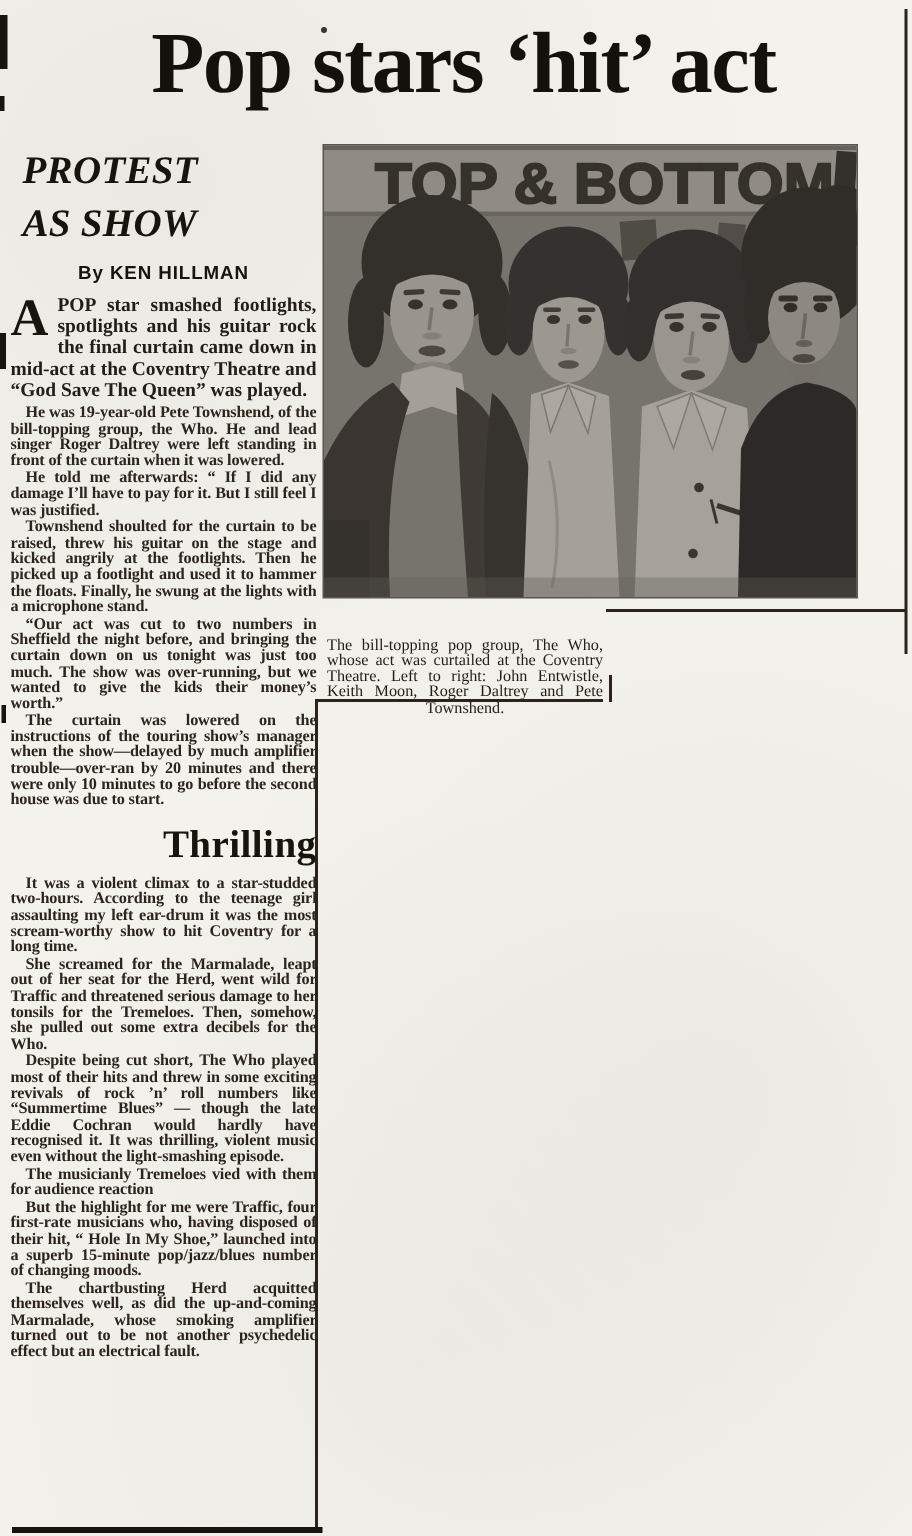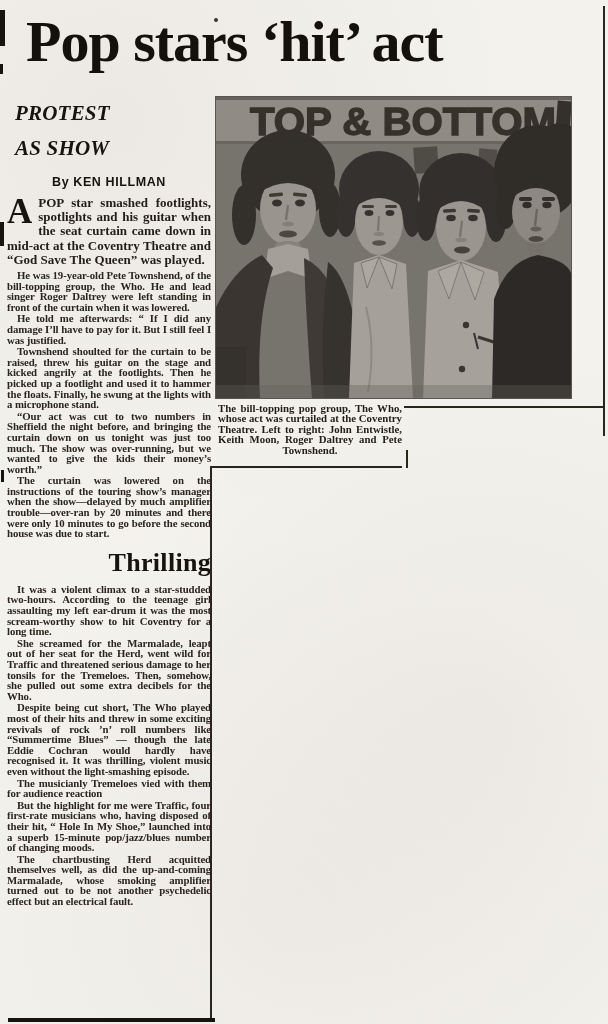--- a/index.html
+++ b/index.html
@@ -17,50 +17,50 @@
       radial-gradient(circle at 18% 12%, rgba(120,110,95,.07), transparent 40%),
       radial-gradient(circle at 80% 70%, rgba(120,110,95,.06), transparent 45%),
       radial-gradient(circle at 45% 90%, rgba(120,110,95,.05), transparent 40%);
   }
   .edge-mark{position:absolute;background:#17130e;}
   .speck{position:absolute;background:#3a342c;border-radius:50%;}
 
   .headline{
     position:absolute;left:26px;top:10px;width:566px;margin:0;
     font-size:58px;font-weight:bold;letter-spacing:-1px;line-height:64px;
-    color:#14100b;white-space:nowrap;
+    color:#14100b;white-space:nowrap;text-align:center;
   }
 
   .left-col{
     position:absolute;left:7px;top:94px;width:204px;height:922px;overflow:hidden;
   }
   .subhead{margin:2px 0 0 8px;font-style:italic;font-weight:bold;
-    font-size:21px;line-height:35px;color:#17130d;letter-spacing:.2px;}
+    font-size:26px;line-height:35px;color:#17130d;letter-spacing:.2px;}
   .subhead span{display:block;}
   .byline{margin:9px 0 7px 0;text-align:center;
     font-family:Liberation Sans, sans-serif;font-weight:bold;
     font-size:12.5px;letter-spacing:.6px;color:#17130d;}
   .lead{margin:2px 0 3px 0;font-size:13px;line-height:14.2px;font-weight:bold;
     text-align:justify;color:#221d16;}
   .dropcap{float:left;font-size:35px;line-height:27px;font-weight:bold;
     padding:2px 6px 0 0;color:#17130d;}
   .body-par{margin:0 0 1px 0;font-size:10.8px;line-height:10.6px;font-weight:bold;
     letter-spacing:-.1px;text-align:justify;text-indent:10px;color:#2b251d;}
   .crosshead{margin:9px 0 6px 0;text-align:right;font-weight:bold;
     font-size:26px;color:#17130d;letter-spacing:.3px;}
 
   .photo{
     position:absolute;left:216px;top:97px;width:355px;height:301px;
     background:#8f8c86;box-shadow:0 0 0 1px #5a554e;
   }
   .photo svg{display:block;width:100%;height:100%;}
 
   .caption{
-    position:absolute;left:218px;top:403px;width:184px;
-    font-size:10.8px;line-height:10.4px;font-weight:bold;
+    position:absolute;left:218px;top:425px;width:184px;
+    font-size:10.8px;line-height:10.4px;font-weight:normal;
     text-align:justify;text-align-last:center;color:#221d16;
   }
 
   .rule{position:absolute;background:#2a241d;}
   .rule-right-of-caption{left:404px;top:406px;width:200px;height:2px;}
   .rule-caption-bottom{left:210px;top:466px;width:192px;height:2px;}
   .rule-caption-right{left:406px;top:450px;width:2px;height:18px;}
   .rule-col-vert{left:210px;top:466px;width:2px;height:553px;}
   .rule-page-right{left:603px;top:6px;width:2px;height:430px;}
   .rule-bottom{left:8px;top:1018px;width:207px;height:4px;background:#17130e;}
@@ -78,21 +78,21 @@
 
   <h1 class="headline">Pop stars ‘hit’ act</h1>
 
   <div class="left-col">
     <h2 class="subhead">
       <span>PROTEST</span>
       <span>AS SHOW</span>
     </h2>
     <div class="byline">By KEN HILLMAN</div>
 
-    <p class="lead"><span class="dropcap">A</span><span>POP star smashed footlights, spotlights and his guitar when the seat curtain came down in mid-act at the Coventry Theatre and “God Save The Queen” was played.</span></p>
+    <p class="lead"><span class="dropcap">A</span><span>POP star smashed footlights, spotlights and his guitar rock the final curtain came down in mid-act at the Coventry Theatre and “God Save The Queen” was played.</span></p>
 
     <p class="body-par">He was 19-year-old Pete Townshend, of the bill-topping group, the Who. He and lead singer Roger Daltrey were left standing in front of the curtain when it was lowered.</p>
     <p class="body-par">He told me afterwards: “ If I did any damage I’ll have to pay for it. But I still feel I was justified.</p>
     <p class="body-par">Townshend shoulted for the curtain to be raised, threw his guitar on the stage and kicked angrily at the footlights. Then he picked up a footlight and used it to hammer the floats. Finally, he swung at the lights with a microphone stand.</p>
     <p class="body-par">“Our act was cut to two numbers in Sheffield the night before, and bringing the curtain down on us tonight was just too much. The show was over-running, but we wanted to give the kids their money’s worth.”</p>
     <p class="body-par">The curtain was lowered on the instructions of the touring show’s manager when the show—delayed by much amplifier trouble—over-ran by 20 minutes and there were only 10 minutes to go before the second house was due to start.</p>
 
     <h3 class="crosshead">Thrilling</h3>
 
     <p class="body-par">It was a violent climax to a star-studded two-hours. According to the teenage girl assaulting my left ear-drum it was the most scream-worthy show to hit Coventry for a long time.</p>

